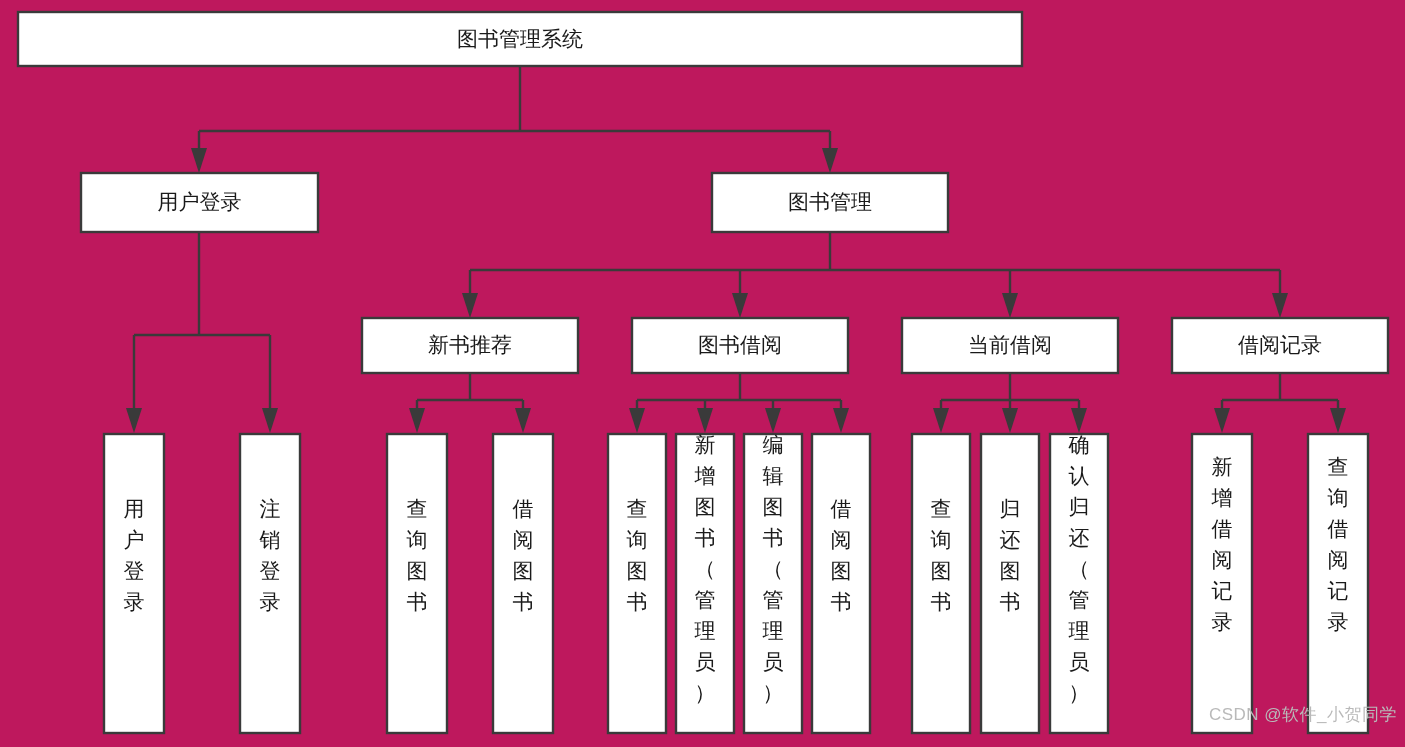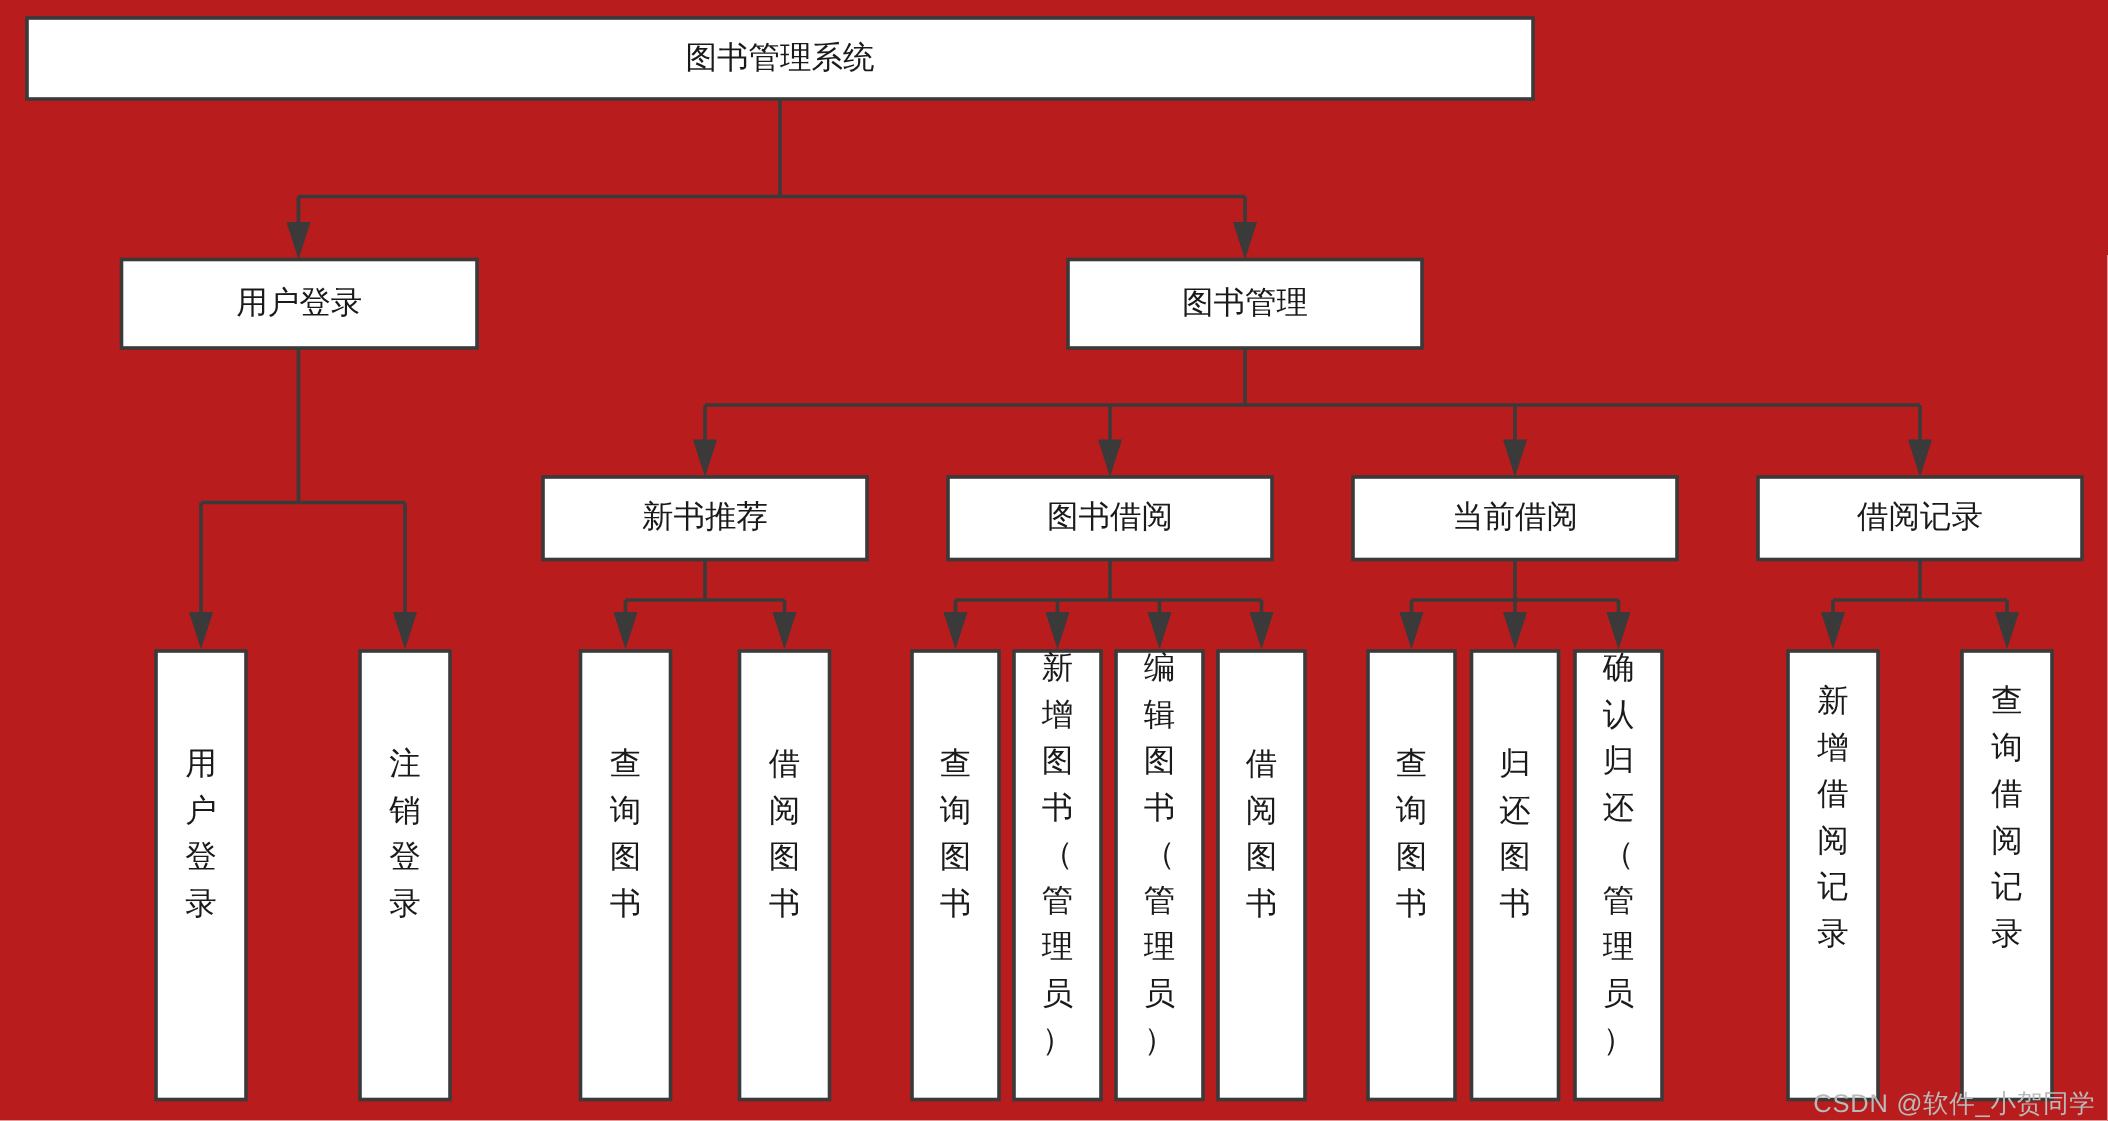--- a/index.html
+++ b/index.html
@@ -10,21 +10,21 @@
   body {
     width: 1405px;
     height: 747px;
     font-family: "Liberation Sans", "DejaVu Sans", sans-serif;
     overflow: hidden;
   }
   #diagram-root {
     position: relative;
     width: 1405px;
     height: 747px;
-    background: #b91c1c;
+    background: #be185d;
   }
   svg#flowchart {
     position: absolute;
     left: 0;
     top: 0;
     width: 1405px;
     height: 747px;
   }
   .node-box {
     fill: #ffffff;
@@ -50,21 +50,21 @@
   }
   .node-label-v {
     font-family: "Liberation Sans", "DejaVu Sans", sans-serif;
     font-size: 21px;
     fill: #1a1a1a;
     text-anchor: middle;
   }
   .watermark {
     position: absolute;
     right: 8px;
-    bottom: 0;
+    bottom: 21px;
     font-family: "Liberation Sans", "DejaVu Sans", sans-serif;
     font-size: 17px;
     color: #b9b9b9;
     white-space: nowrap;
     letter-spacing: 0.5px;
     pointer-events: none;
   }
 </style>
 </head>
 <body>

